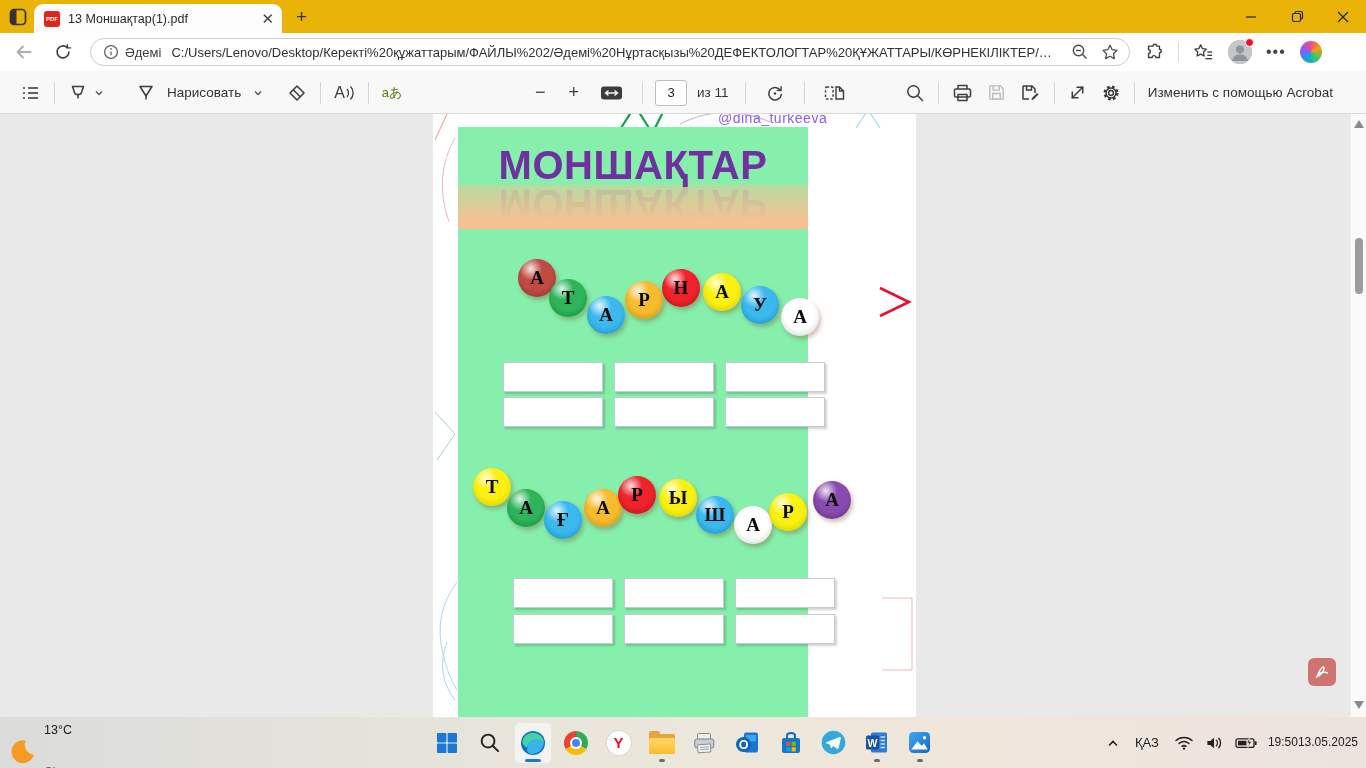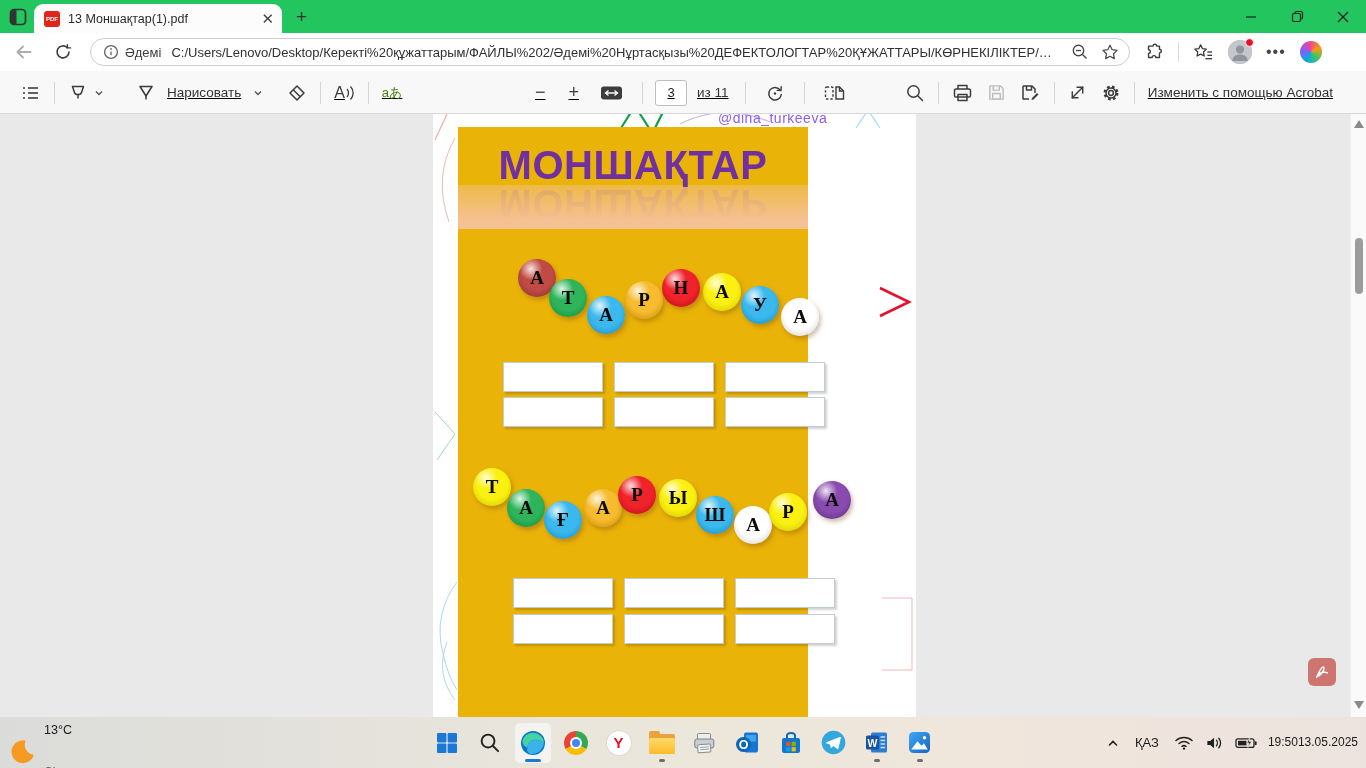--- a/index.html
+++ b/index.html
@@ -1,20 +1,20 @@
 <!DOCTYPE html>
 <html><head>
 <meta charset="utf-8">
 <style>
   * { margin:0; padding:0; box-sizing:border-box; }
   html,body { width:1366px; height:768px; overflow:hidden; font-family:"Liberation Sans",sans-serif; }
   .screen { position:relative; width:1366px; height:768px; background:#E9E9E9; }
 
   
-  .titlebar { position:absolute; left:0; top:0; width:1366px; height:33px; background:#22c55e; }
+  .titlebar { position:absolute; left:0; top:0; width:1366px; height:33px; background:#eab308; }
   .ws-icon { position:absolute; left:9px; top:8px; width:18px; height:18px; cursor:pointer; }
   .tab { position:absolute; left:34px; top:4px; width:248px; height:29px; background:#FCFCFC;
          border-radius:9px 9px 0 0; display:flex; align-items:center; padding:0 8px 0 10px; }
   .pdf-ico { width:16px; height:16px; background:#E0251B; border-radius:3px; color:#fff;
              font-size:6px; font-weight:bold; display:flex; align-items:center; justify-content:center; flex:none; }
   .tab-title { font-size:12.5px; color:#2b2b2b; margin-left:8px; white-space:nowrap; overflow:hidden;
                text-overflow:ellipsis; flex:1; }
   .tab-close { font-size:15px; color:#444; margin-left:6px; flex:none; cursor:pointer; line-height:1; }
   .newtab { position:absolute; left:296px; top:6px; font-size:19px; color:#333; cursor:pointer; font-weight:300; }
   .win-controls { position:absolute; right:0; top:0; height:33px; display:flex; }
@@ -36,39 +36,39 @@
   .avatar svg { position:absolute; left:0; top:0; }
   .avatar .notif { position:absolute; right:-2px; top:-2px; width:9px; height:9px; border-radius:50%;
                    background:#E8112D; border:1.5px solid #fff; }
   .dots { font-size:16px; color:#444; letter-spacing:1px; }
   .copilot { width:22px; height:22px; border-radius:50%;
              background:conic-gradient(from 210deg,#0EA5E9,#8B5CF6,#EC4899,#F59E0B,#34C76A,#0EA5E9); }
 
   
   .pdftoolbar { position:absolute; left:0; top:71px; width:1366px; height:43px; background:#F8F8F8;
                 border-bottom:1px solid #D8D8D8; }
-  .tb-group { position:absolute; top:0; height:43px; display:flex; align-items:center;text-decoration:underline; }
+  .tb-group { position:absolute; top:0; height:43px; display:flex; align-items:center; }
   .tb-left { left:14px; }
   .tb-center { left:528px; }
   .tb-right { right:26px; }
   .tb-btn { display:flex; align-items:center; margin:0 7px; cursor:pointer; color:#3c3c3c; }
   .tb-div { width:1px; height:22px; background:#D5D5D5; margin:0 6px; }
   .tb-label { font-size:13.5px; color:#333; margin:0 4px; }
   .pageinput { width:32px; height:26px; border:1px solid #BEBEBE; border-radius:3px; background:#fff;
                text-align:center; font-size:13px; color:#222; font-family:"Liberation Sans",sans-serif; }
   .zoom-glyph { font-size:18px; color:#3c3c3c; }
   .translate { font-size:13px; color:#4d7c0f; }
   .acrobat-link { font-size:13.5px; color:#333; white-space:nowrap; }
 
   
   .content { position:absolute; left:0; top:114px; width:1366px; height:603px; background:#E9E9E9; }
   .page { position:absolute; left:433px; top:0; width:483px; height:603px; background:#FFFFFF; overflow:hidden; }
   .watermark { position:absolute; left:285px; top:-4px; font-size:14px; color:#8b5cf6; letter-spacing:.5px; }
   .doodles { position:absolute; left:0; top:0; pointer-events:none; }
-  .orange { position:absolute; left:25px; top:13px; width:350px; height:590px; background:#eab308; }
+  .orange { position:absolute; left:25px; top:13px; width:350px; height:590px; background:#86efac; }
   .doc-title { position:absolute; left:0; top:16px; width:100%; text-align:center; font-size:40px;
                font-weight:800; letter-spacing:.5px; color:#7030A0; font-family:"Liberation Sans",sans-serif; }
   .doc-title-reflect { position:absolute; left:0; top:54px; width:100%; text-align:center; font-size:40px;
                font-weight:800; letter-spacing:.5px; color:#7030A0; transform:scaleY(-1); opacity:.25;
                font-family:"Liberation Sans",sans-serif; }
   .reflect-fade { position:absolute; left:0; top:58px; width:100%; height:44px;
                background:linear-gradient(to bottom, rgba(245,193,147,.45) 0%, #F5C193 82%); }
   .doc-subtitle { position:absolute; left:0; top:86px; width:100%; text-align:center; font-size:14px;
                font-weight:bold; font-style:italic; color:#1a1a1a; }
   .bead { position:absolute; width:38px; height:38px; border-radius:50%; display:flex; align-items:center;

